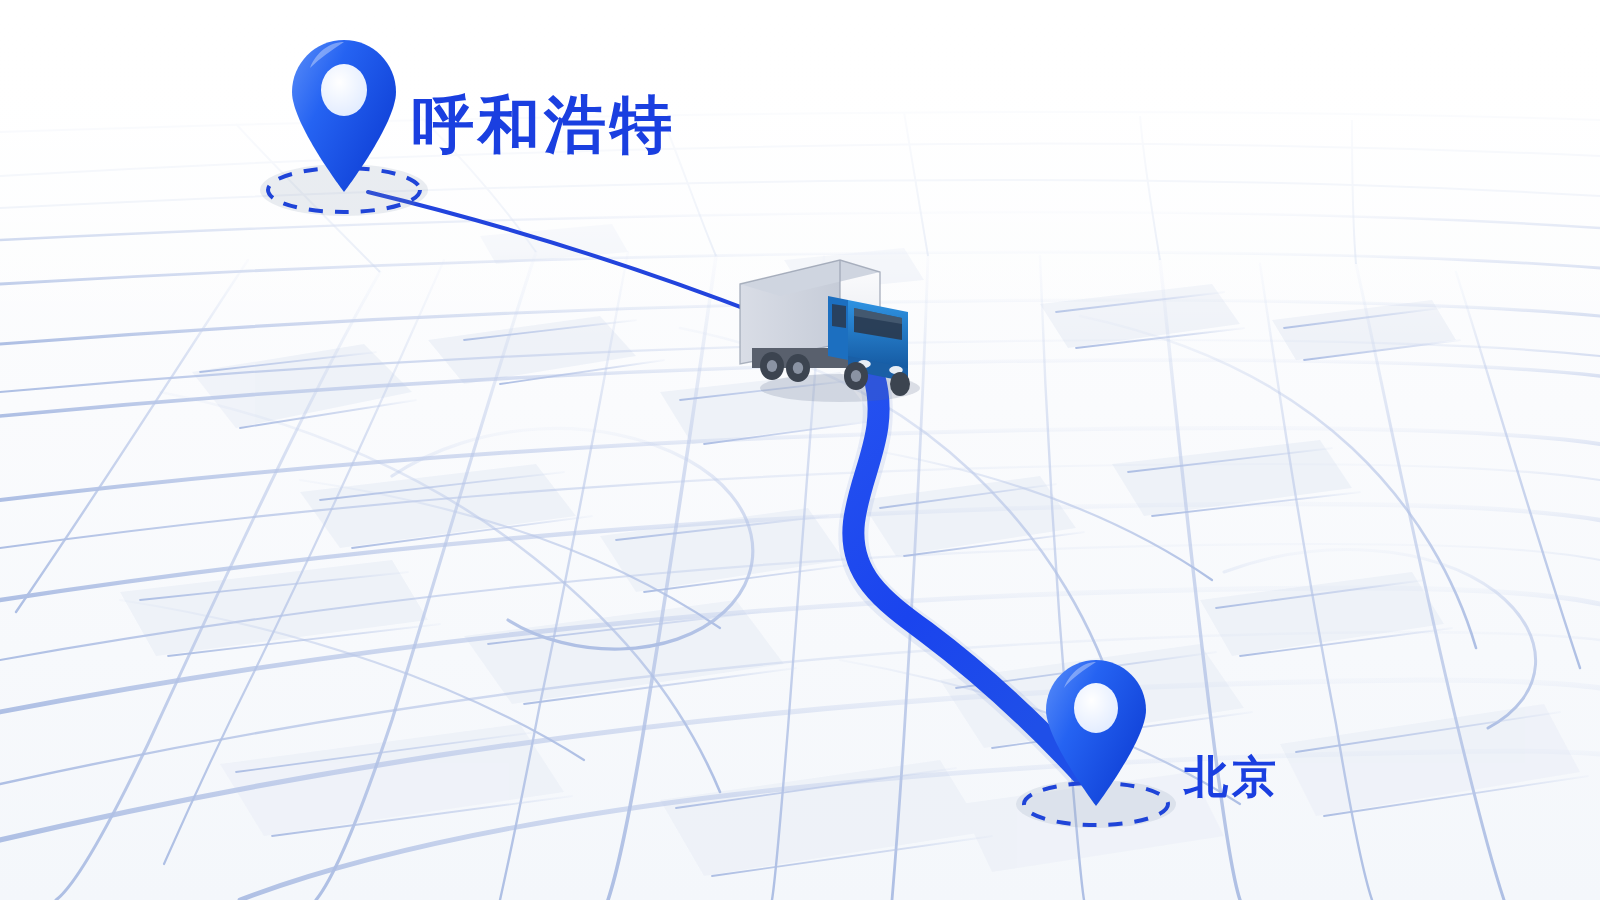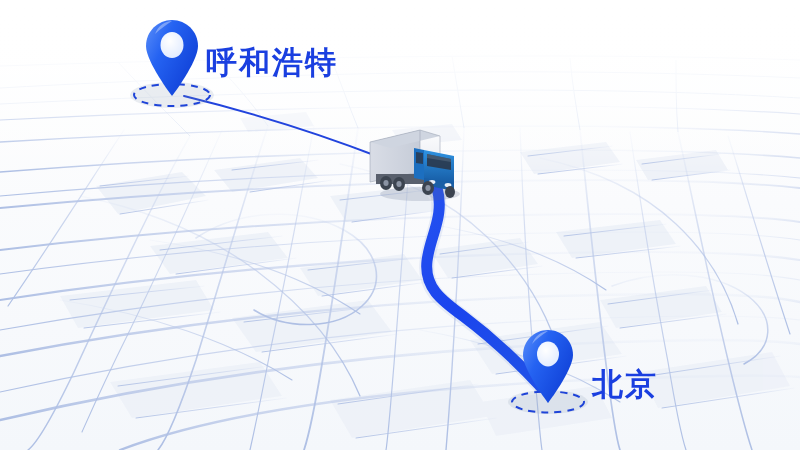--- a/index.html
+++ b/index.html
@@ -5,21 +5,21 @@
 <style>
   html,body{margin:0;padding:0;background:#fff;}
   body{font-family:"Liberation Sans","DejaVu Sans",sans-serif;}
   #scene{position:relative;width:800px;height:450px;overflow:hidden;background:#fbfcfd;text-align:right;}
   #mapsvg,#routesvg,#pinlayer{position:absolute;left:0;top:0;width:800px;height:450px;}
   .city-label{
     position:absolute;font-weight:700;letter-spacing:2px;
     color:#1a3fe0;white-space:nowrap;font-family:"DejaVu Sans","Liberation Sans",sans-serif;
   }
   #label-hohhot{left:206px;top:42px;font-size:31px;}
-  #label-beijing{left:592px;top:364px;font-size:31px;}
+  #label-beijing{left:592px;top:374px;font-size:22px;}
   #truck{position:absolute;left:362px;top:112px;width:112px;height:92px;}
   .fadetop{position:absolute;left:0;top:0;width:800px;height:170px;
     background:linear-gradient(to bottom,#ffffff 0%,rgba(255,255,255,0.92) 28%,rgba(255,255,255,0.55) 62%,rgba(255,255,255,0) 100%);
     pointer-events:none;}
 </style>
 </head>
 <body>
 
 <div id="scene">
 

